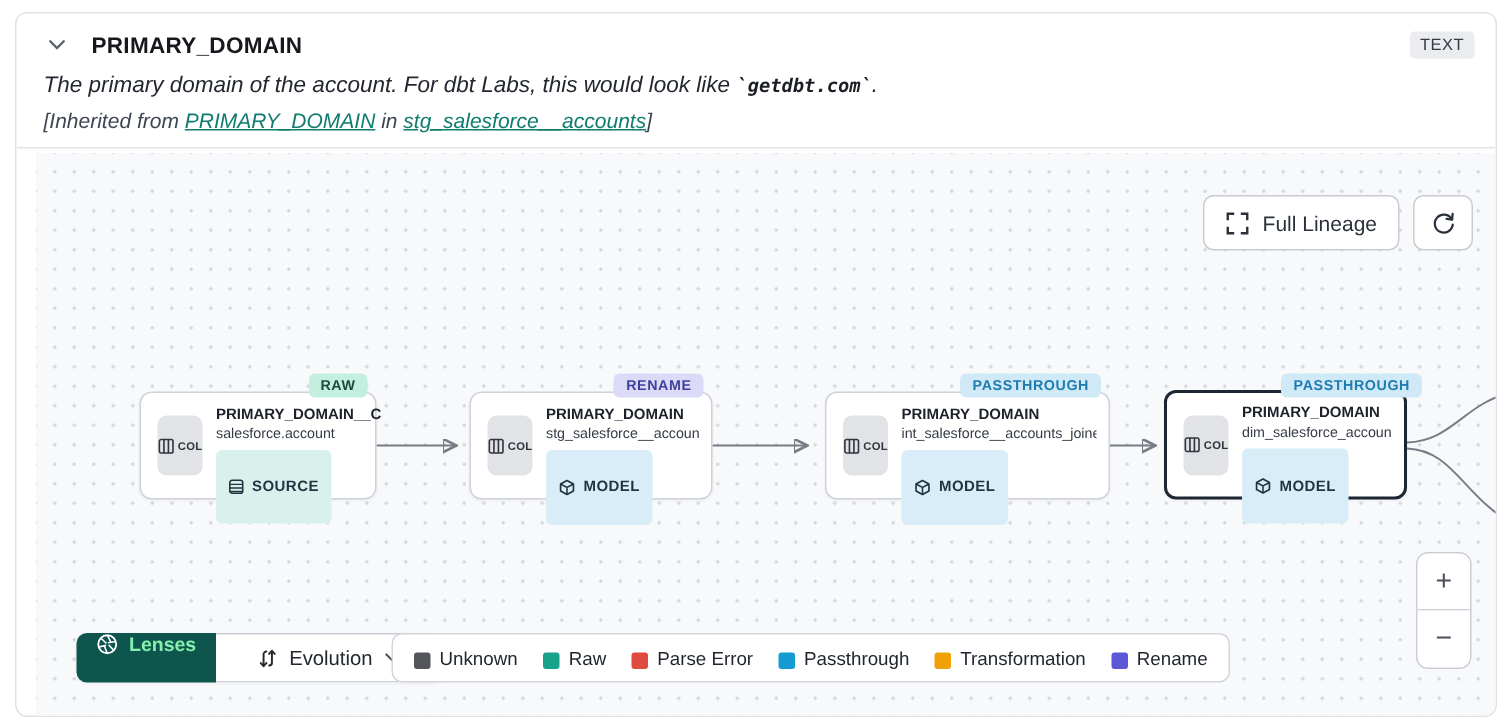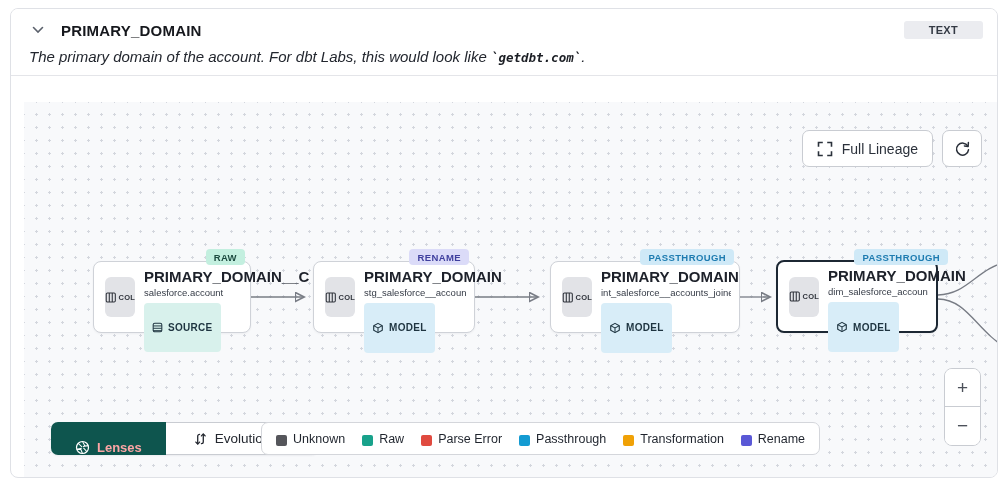--- a/index.html
+++ b/index.html
@@ -9,21 +9,21 @@
     border:1px solid #dfe1e6; border-radius:8px; background:#fff; overflow:hidden; }
 
   
   .header { position:relative; padding:12px 18px 10px 18px; background:#fff;
     border-bottom:1px solid #e4e5e9; }
   .title-row { display:flex; align-items:center; gap:14px; }
   .chev-btn { width:18px; height:18px; display:flex; align-items:center; justify-content:center;
     color:#5b616c; cursor:pointer; }
   .col-title { font-size:15px; font-weight:700; color:#16181d; letter-spacing:.2px; }
   .type-badge { position:absolute; right:14px; top:12px; background:#ebecf0; color:#343a44;
-    font-size:11px; font-weight:700; padding:3px 25px; border-radius:3px; letter-spacing:.3px; }
+    font-size:11px; font-weight:400; padding:3px 7px; border-radius:3px; letter-spacing:.3px; }
   .desc { margin-top:9px; font-size:15px; font-style:italic; color:#23272f; }
   .desc code { font-family:"DejaVu Sans Mono", monospace; font-weight:700; 
     font-size:12.5px; color:#1b1e24; }
   .inherited { margin-top:7px; font-size:14px; font-style:italic; color:#3f4653; }
   .inherited a { color:#0f7c6f; text-decoration:underline; cursor:pointer; }
 
   
   .canvas { position:absolute; left:13px; top:93px; width:986px; height:376px;
     background-color:#f8f9fb;
     background-image:radial-gradient(circle, #d3d6dd 1px, transparent 1.1px);
@@ -43,32 +43,32 @@
     border-radius:8px; box-shadow:0 1px 2px rgba(30,40,60,.05); cursor:pointer; }
   .node.selected { border:2px solid #1c2733; }
   .node-badge { position:absolute; top:-13px; right:5px; font-size:9.5px; font-weight:700;
     letter-spacing:.4px; padding:3px 8px 2px; border-radius:4px; white-space:nowrap; }
   .node-inner { display:flex; align-items:center; gap:9px; padding:9px 8px 9px 11px; height:100%; }
   .col-chip { width:30px; height:40px; background:#e2e3e7; border-radius:6px; display:flex;
     flex-direction:row; align-items:center; justify-content:center; gap:2px; color:#30343c;
     flex-shrink:0; }
   .col-chip span { font-size:7.5px; font-weight:700; letter-spacing:.2px; }
   .node-body { display:flex; flex-direction:column; min-width:0; }
-  .node-title { font-size:15px; font-weight:700; color:#1d212a; white-space:nowrap;margin-top:26px; }
+  .node-title { font-size:10px; font-weight:700; color:#1d212a; white-space:nowrap;margin-top:26px; }
   .node-sub { font-size:9.5px; color:#353b46; margin-top:2px; white-space:nowrap;
     overflow:hidden; }
   .node-tag { display:inline-flex; align-items:center; gap:5px; margin-top:5px;
     padding:19px 8px; border-radius:4px; font-size:10px; font-weight:700; color:#1e3440;
     letter-spacing:.3px; align-self:flex-start; }
 
   
   .lens-bar { position:absolute; left:27px; bottom:23px; display:flex; align-items:stretch;
     height:33px; border-radius:7px; box-shadow:0 1px 2px rgba(30,40,60,.06); }
-  .lens-btn { display:flex; align-items:flex-end; gap:7px; background:#0e554e; color:#fca5a5;
-    font-size:13px; font-weight:600; padding:0 24px; border-radius:7px 0 0 7px; cursor:pointer; }
+  .lens-btn { display:flex; align-items:flex-start; gap:7px; background:#0e554e; color:#86efac;
+    font-size:13px; font-weight:600; padding:0 13px; border-radius:7px 0 0 7px; cursor:pointer; }
   .lens-select { display:flex; align-items:center; gap:8px; background:#fff;
     border:1px solid #c9ccd2; border-left:none; border-radius:0 7px 7px 0; padding:0 28px;
     font-size:13.5px; color:#23272f; cursor:pointer; }
   .legend { position:absolute; left:237px; bottom:23px; height:33px; background:#fff;
     border:1px solid #d4d6db; border-radius:7px; display:flex; align-items:center; gap:17px;
     padding:0 14px; }
   .legend-item { display:flex; align-items:flex-end; gap:6px; font-size:12.5px; color:#1f242d; }
   .legend-swatch { width:11px; height:11px; border-radius:2px; }
 
   
@@ -87,20 +87,21 @@
     <div class="title-row">
       <span class="chev-btn">
         <svg width="12" height="8" viewBox="0 0 12 8">
             <path d="M1.5 1.5 L6 6 L10.5 1.5" fill="none" stroke="currentColor" stroke-width="1.6" stroke-linecap="round"></path>
           </svg>
       </span>
       <span class="col-title">PRIMARY_DOMAIN</span>
     </div>
     <span class="type-badge">TEXT</span>
     <div class="desc"><span>The primary domain of the account. For dbt Labs, this would look like </span><code>`getdbt.com`</code><span>.</span></div>
+    <div class="inherited"><span>[Inherited from </span><a>PRIMARY_DOMAIN</a><span> in </span><a>stg_salesforce__accounts</a><span>]</span></div>
   </div>
 
   <div class="canvas">
 
     <svg class="edges">
       <defs>
         <marker id="arrow" markerWidth="8" markerHeight="8" refX="6" refY="3.5" orient="auto">
           <path d="M0,0 L7,3.5 L0,7 z" fill="#6e727b"></path>
         </marker>
       </defs>

